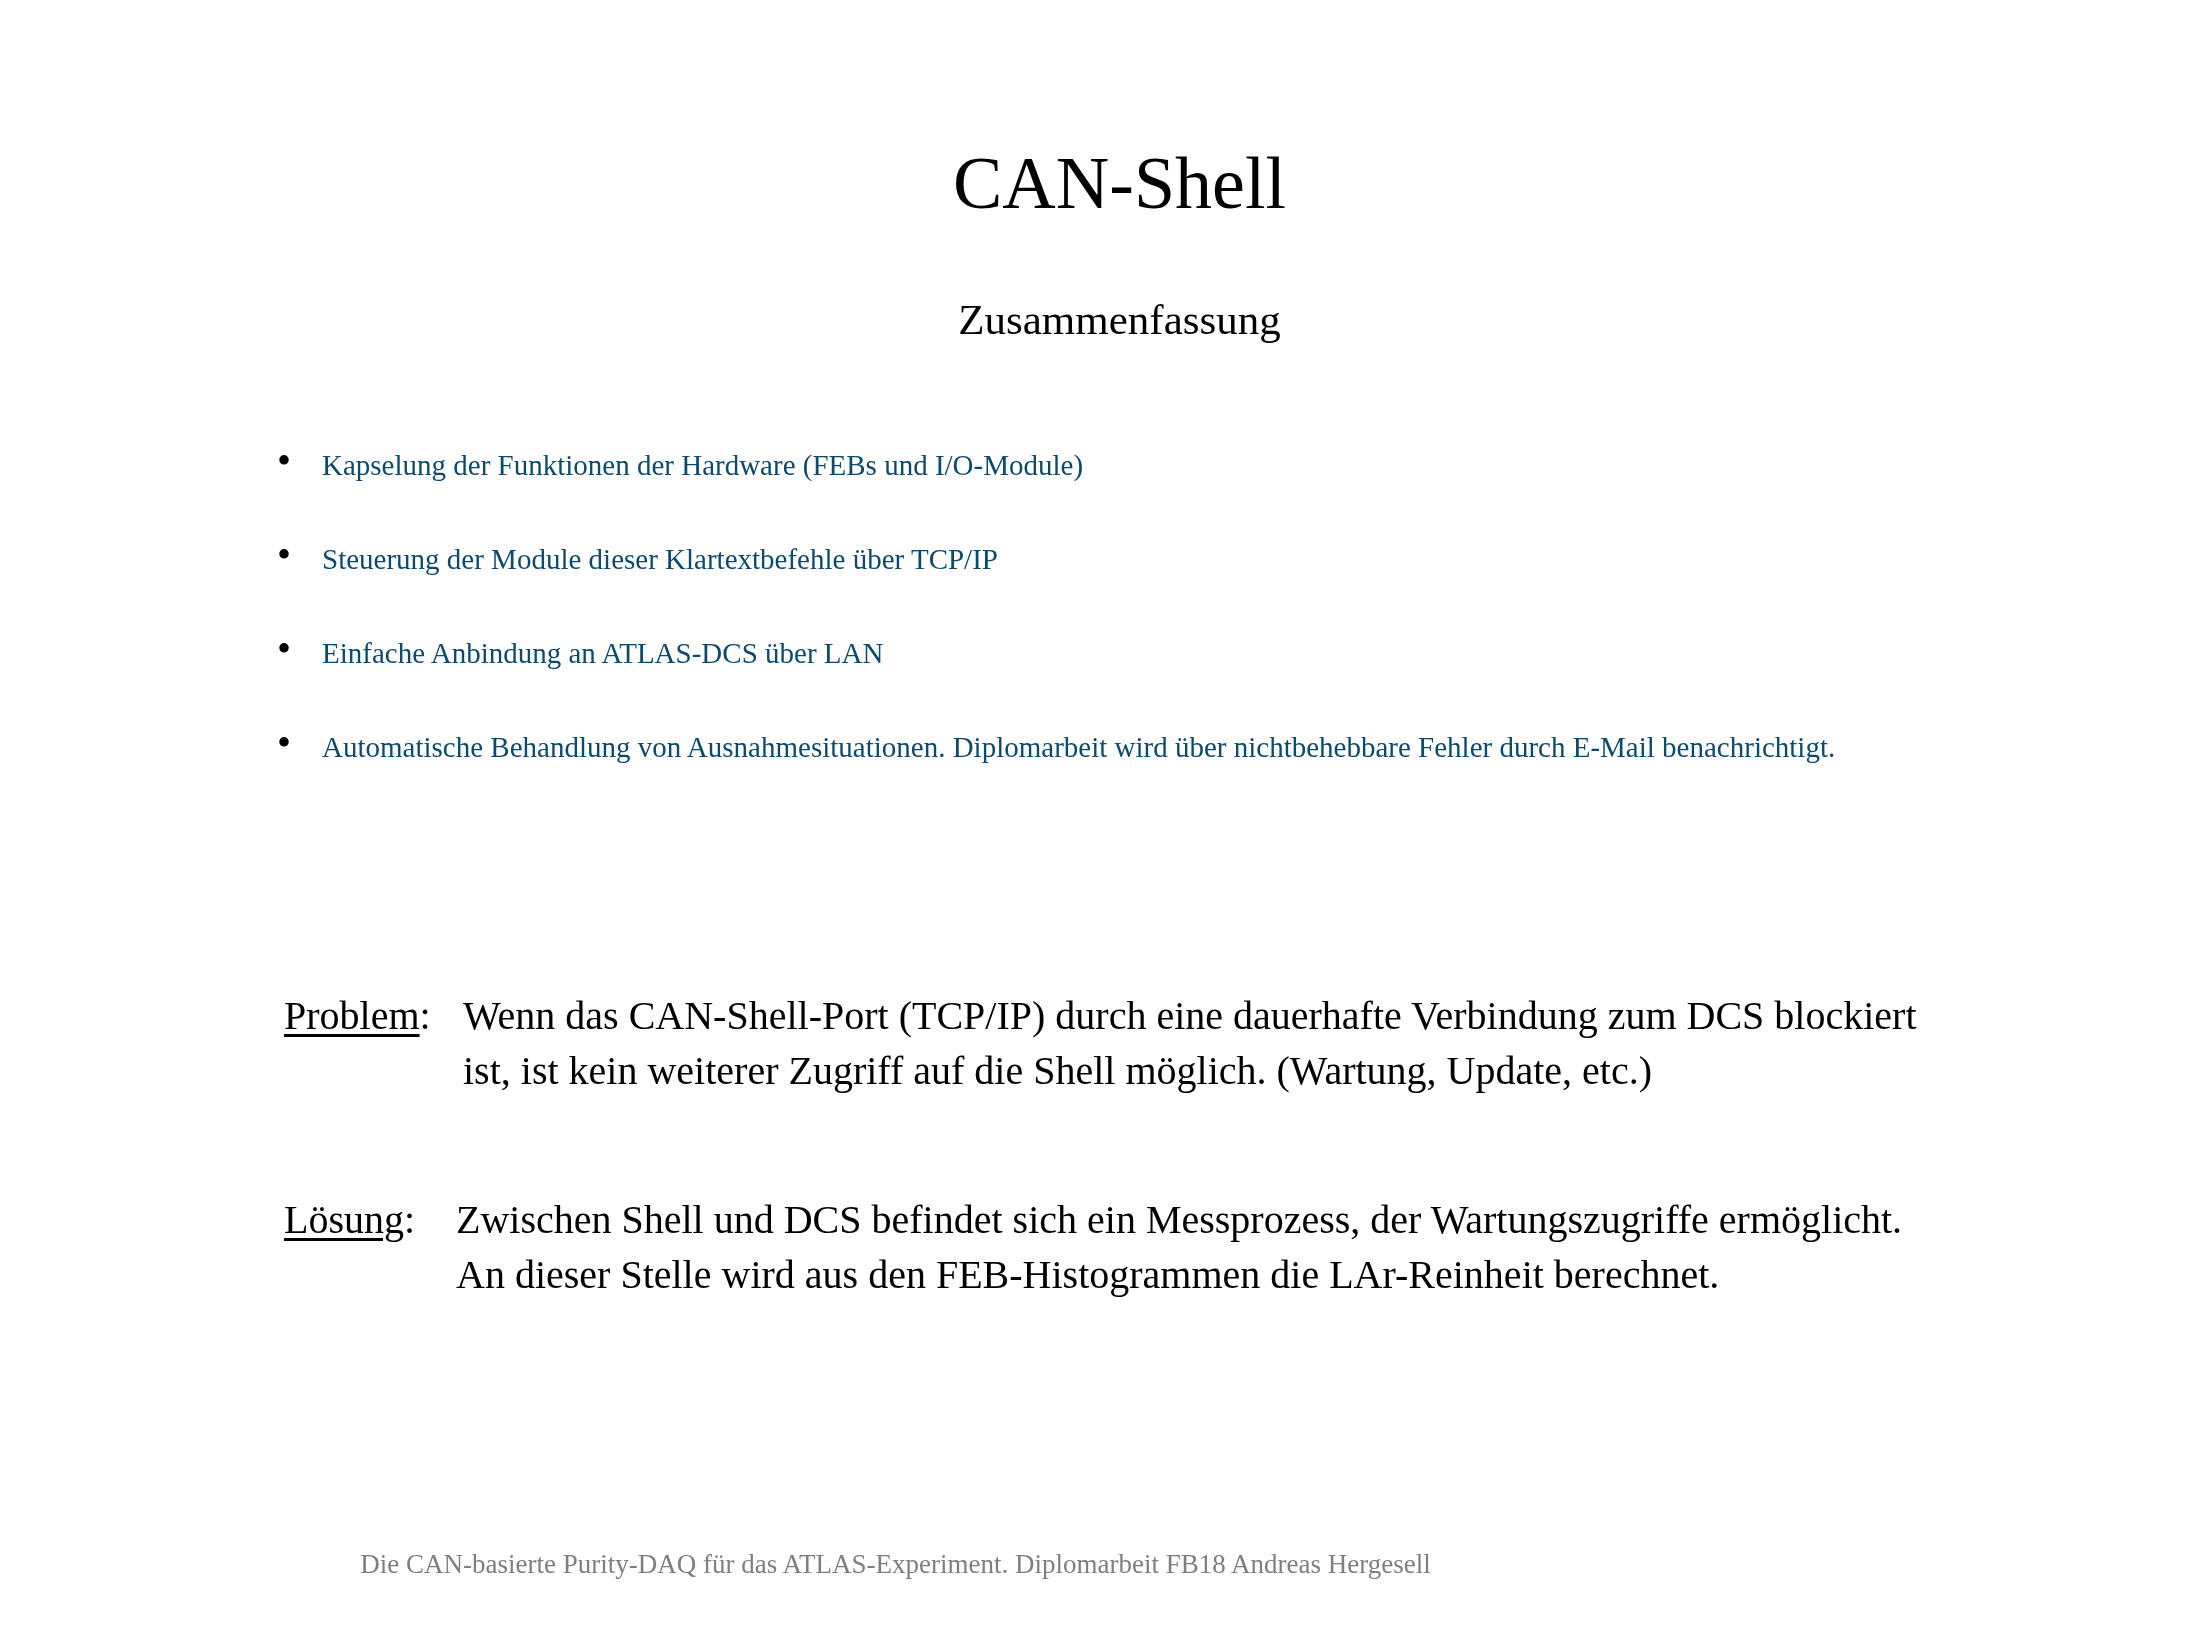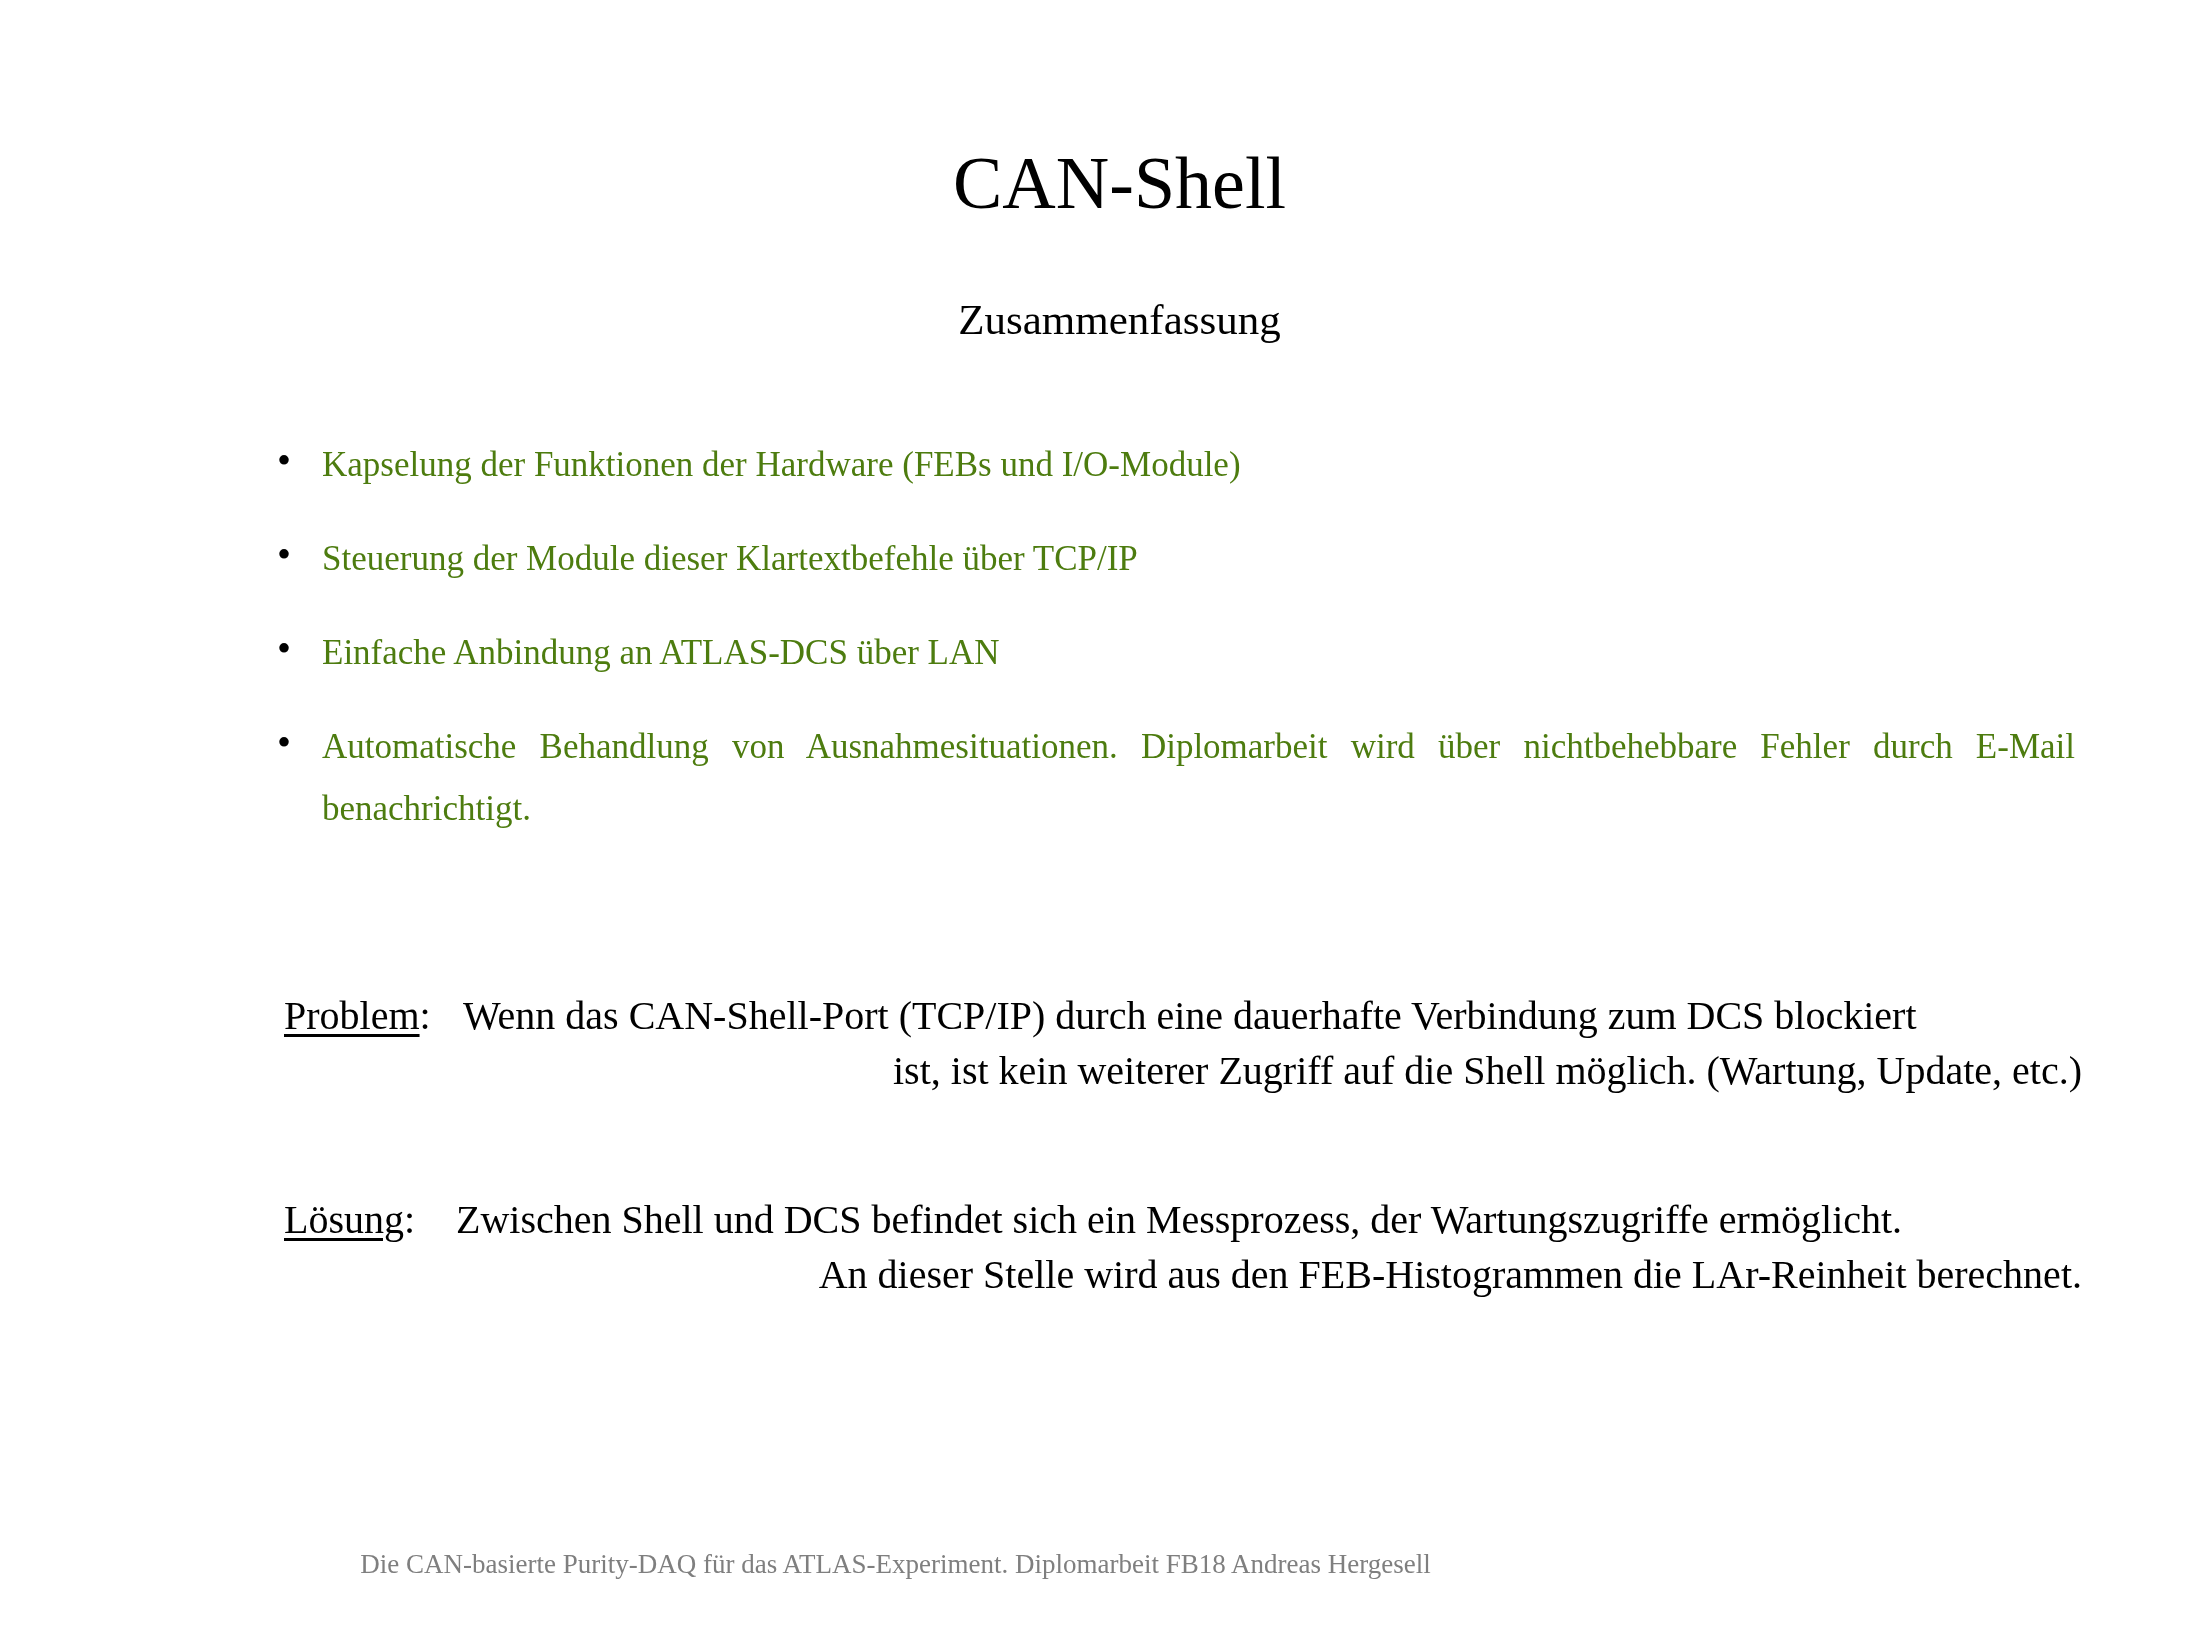--- a/index.html
+++ b/index.html
@@ -65,25 +65,25 @@
   .bullet-mark {
     flex: 0 0 auto;
     width: 45px;
     font-size: 40px;
     line-height: 53px;
     text-align: left;
     color: #000000;
   }
   .bullet-text {
     flex: 1 1 auto;
-    font-size: 35px;
+    font-size: 29px;
     line-height: 62px;
     text-align: justify;
     text-justify: inter-word;
-    color: #4d7c0f;
+    color: #0c4a6e;
   }
   .bullet-text.nowrap-line {
     text-align: left;
   }
 
   
   .note-block {
     position: absolute;
     left: 284px;
     width: 1798px;
@@ -110,21 +110,21 @@
   }
   .note-body {
     flex: 1 1 auto;
     font-size: 40px;
     line-height: 55px;
     text-align: justify;
     text-justify: inter-word;
   }
   .note-body .line2 {
     display: block;
-    text-align: right;
+    text-align: left;
   }
   .note-body .line1 {
     display: block;
   }
   .note-loesung .note-label { width: 172px; }
   .note-loesung .note-body .line1 { text-align: left; }
 
   
   .footer {
     position: absolute;

